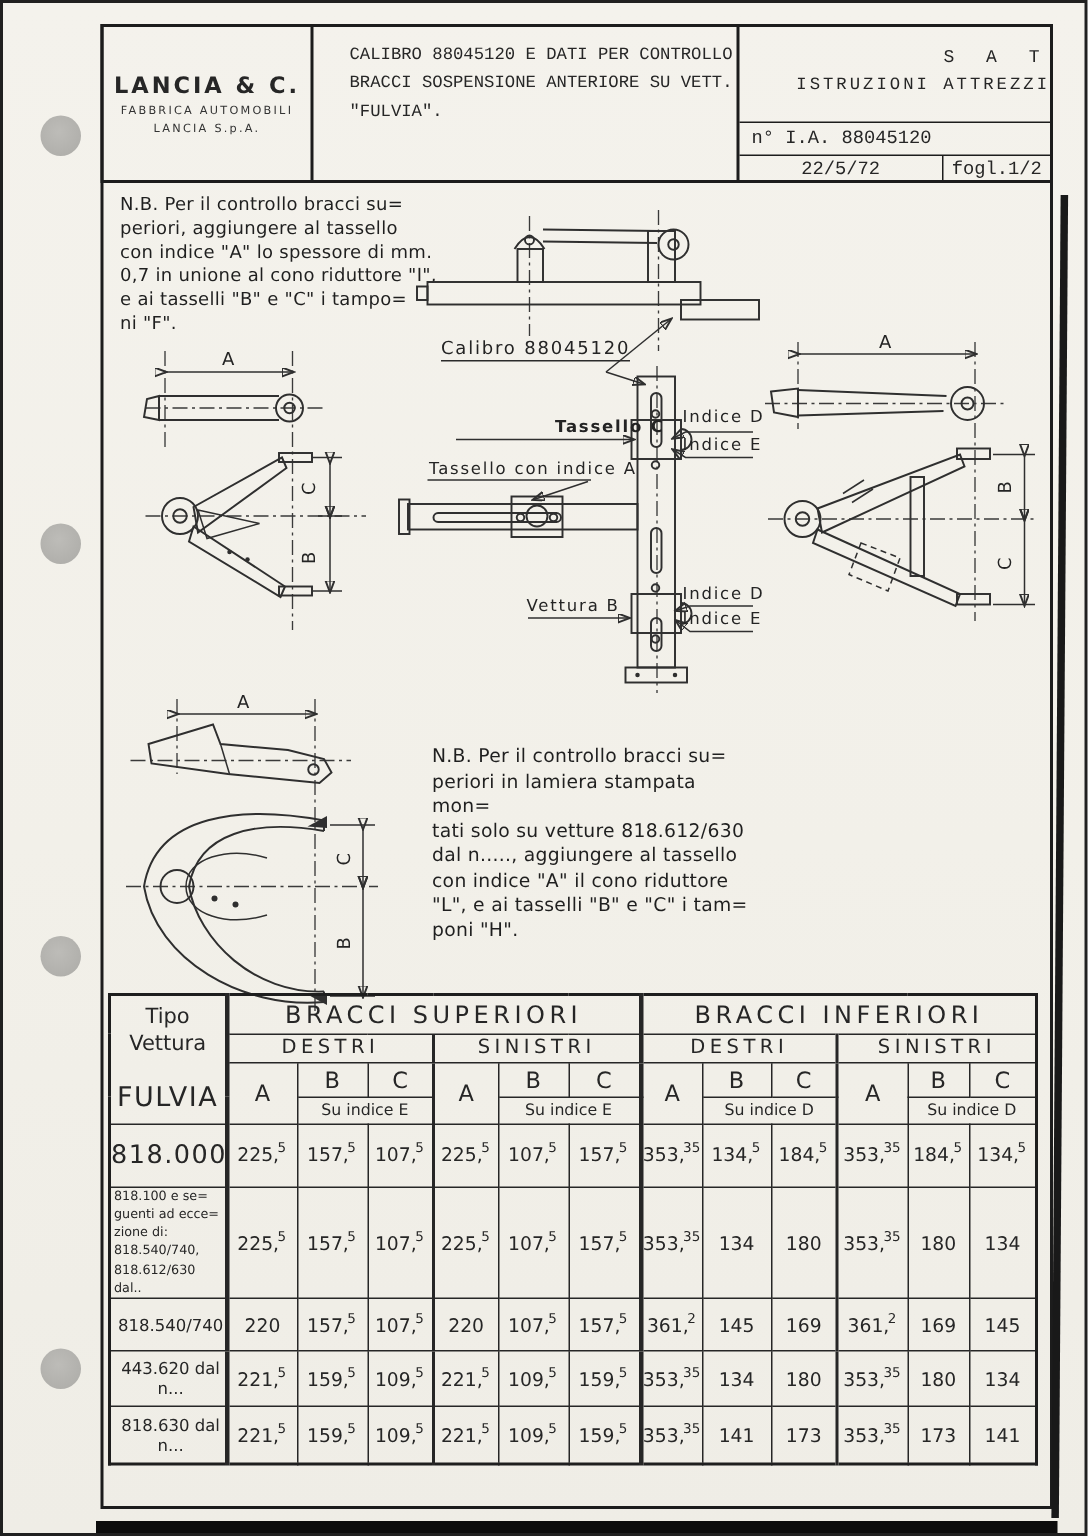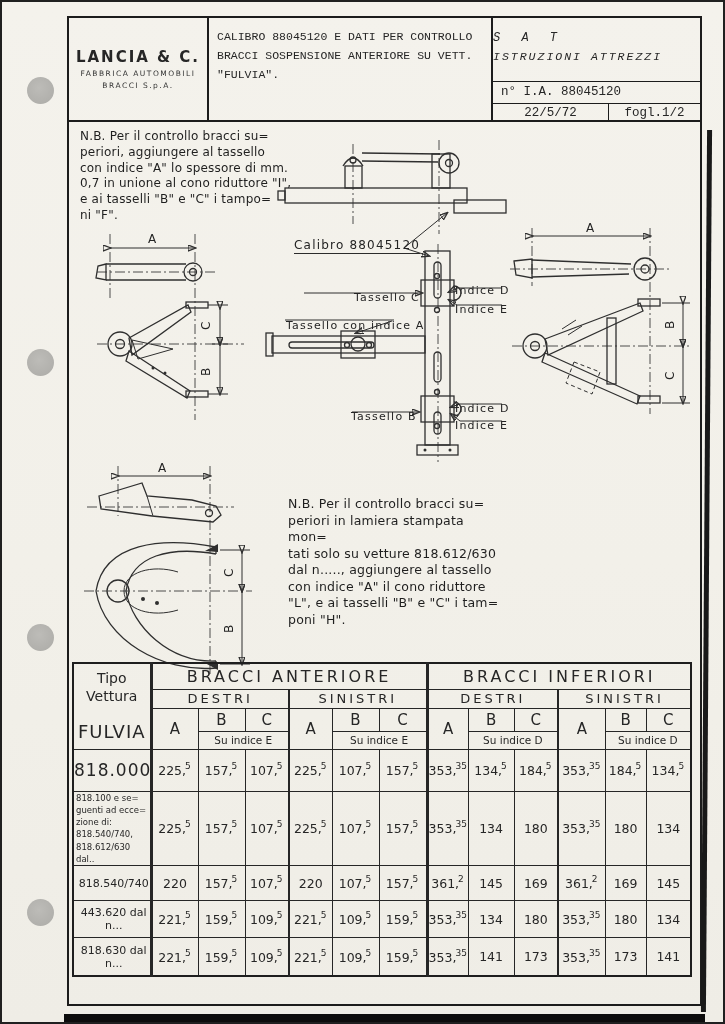--- a/index.html
+++ b/index.html
@@ -13,38 +13,38 @@
   
   .doc-frame{position:absolute;left:65px;top:14px;width:635px;height:990px;
     border:2px solid #1c1c1c;box-sizing:border-box;}
   .hdr{position:absolute;left:65px;top:14px;width:635px;height:106px;
     border:2px solid #1c1c1c;box-sizing:border-box;display:flex;}
   .hdr-left{width:140px;border-right:2px solid #1c1c1c;box-sizing:border-box;
     display:flex;flex-direction:column;justify-content:center;align-items:center;text-align:center;}
   .company-name{font-size:15px;font-weight:bold;letter-spacing:2px;}
   .company-sub{font-size:7.5px;letter-spacing:1.5px;margin-top:3px;color:#333;}
   .hdr-center{width:284px;border-right:2px solid #1c1c1c;box-sizing:border-box;
-    padding:10px 0 0 8px;font-family:"Liberation Mono",monospace;font-size:11.5px;line-height:1.65;}
+    padding:10px 0 0 24px;font-family:"Liberation Mono",monospace;font-size:11.5px;line-height:1.65;}
   .hdr-right{flex:1;display:flex;flex-direction:column;font-family:"Liberation Mono",monospace;}
-  .sat-top{height:63px;box-sizing:border-box;text-align:left;padding-top:13px;font-style:italic;}
+  .sat-top{height:63px;box-sizing:border-box;text-align:right;padding-top:13px;}
   .sat1{font-size:12px;letter-spacing:7px;}
   .sat2{font-size:11.5px;letter-spacing:2px;margin-top:5px;}
   .ia-row{height:22px;border-top:1.5px solid #1c1c1c;box-sizing:border-box;
     font-size:12.5px;padding:3px 0 0 8px;}
   .date-row{flex:1;border-top:1.5px solid #1c1c1c;box-sizing:border-box;display:flex;}
-  .date-cell{width:116px;border-right:1.5px solid #1c1c1c;box-sizing:border-box;
+  .date-cell{width:136px;border-right:1.5px solid #1c1c1c;box-sizing:border-box;
     font-size:12.5px;text-align:center;padding-top:2px;}
   .sheet-cell{flex:1;font-size:12.5px;text-align:center;padding-top:2px;}
   
   .note{position:absolute;font-size:12px;line-height:1.32;color:#1f1f1f;letter-spacing:.2px;}
   .note-ul{left:78px;top:127px;width:222px;}
   .note-ur{left:499px;top:126px;width:206px;}
   .note-mid{left:286px;top:494px;width:216px;font-size:12.5px;}
   
-  .dlabel{position:absolute;font-size:11px;letter-spacing:1.2px;color:#242424;margin-top:13px;}
+  .dlabel{position:absolute;font-size:11px;letter-spacing:1.2px;color:#242424;}
   .dlabel.u{border-bottom:1.5px solid #2b2b2b;padding-bottom:1px;font-size:12px;}
   
   .draw{position:absolute;left:65px;top:118px;}
   .draw path,.draw line,.draw rect,.draw circle,.draw polygon{
     stroke:#2f2f2f;fill:none;stroke-width:1.3;}
   .draw .cl{stroke-width:.9;stroke-dasharray:10 3 2 3;stroke:#3a3a3a;}
   .draw .dim{stroke-width:1;}
   .draw .thin{stroke-width:1;}
   .draw .dash{stroke-dasharray:4 3;stroke-width:1;}
   .draw .fill{fill:#2f2f2f;stroke:none;}
@@ -90,21 +90,21 @@
   <div class="hole" style="left:25px;top:347px;"></div>
   <div class="hole" style="left:25px;top:622px;"></div>
   <div class="hole" style="left:25px;top:897px;"></div>
 
   <div class="doc-frame"></div>
 
   <div class="hdr">
     <div class="hdr-left">
       <div class="company-name">LANCIA &amp; C.</div>
       <div class="company-sub">FABBRICA AUTOMOBILI</div>
-      <div class="company-sub">BRACCI S.p.A.</div>
+      <div class="company-sub">LANCIA S.p.A.</div>
     </div>
     <div class="hdr-center pre">CALIBRO 88045120 E DATI PER CONTROLLO
 BRACCI SOSPENSIONE ANTERIORE SU VETT.
 "FULVIA".</div>
     <div class="hdr-right">
       <div class="sat-top">
         <div class="sat1">S A T</div>
         <div class="sat2">ISTRUZIONI ATTREZZI</div>
       </div>
       <div class="ia-row">n° I.A. 88045120</div>
@@ -268,25 +268,25 @@
       <line class="dim" x1="218" y1="548" x2="248" y2="548"></line>
       <line class="dim" x1="218" y1="662" x2="248" y2="662"></line>
       <line class="dim" x1="240" y1="550" x2="240" y2="589" marker-start="url(#ar)" marker-end="url(#ar)"></line>
       <line class="dim" x1="240" y1="589" x2="240" y2="662" marker-start="url(#ar)" marker-end="url(#ar)"></line>
       <text x="231" y="575" transform="rotate(-90 231 575)">C</text>
       <text x="231" y="631" transform="rotate(-90 231 631)">B</text>
     </g>
   </svg>
 
   <div class="dlabel u" style="left:292px;top:223px;">Calibro 88045120</div>
-  <div class="dlabel" style="left:352px;top:276px;">Tassello C</div>
+  <div class="dlabel" style="left:368px;top:276px;font-weight:bold;">Tassello C</div>
   <div class="dlabel" style="left:453px;top:269px;">Indice D</div>
   <div class="dlabel" style="left:453px;top:288px;">Indice E</div>
   <div class="dlabel" style="left:284px;top:304px;">Tassello con indice A</div>
-  <div class="dlabel" style="left:349px;top:395px;">Tassello B</div>
+  <div class="dlabel" style="left:349px;top:395px;">Vettura B</div>
   <div class="dlabel" style="left:453px;top:387px;">Indice D</div>
   <div class="dlabel" style="left:453px;top:404px;">Indice E</div>
 
   <table class="data-table">
     <colgroup>
       <col style="width:78px">
         <col style="width:47px">
         <col style="width:47px">
         <col style="width:44px">
       <col style="width:43px">
@@ -299,21 +299,21 @@
         <col style="width:41px">
       <col style="width:45px">
     </colgroup>
     <thead>
       <tr class="tr-group">
         <td class="corner" rowspan="4">
           <div class="corner-top pre">Tipo
 Vettura</div>
           <div class="corner-model">FULVIA</div>
         </td>
-        <td class="h-group bL3" colspan="6">BRACCI ANTERIORE</td>
+        <td class="h-group bL3" colspan="6">BRACCI SUPERIORI</td>
         <td class="h-group bL3" colspan="6">BRACCI INFERIORI</td>
       </tr>
       <tr class="tr-sub">
         <td class="h-sub bL3" colspan="3">DESTRI</td>
         <td class="h-sub bL2" colspan="3">SINISTRI</td>
         <td class="h-sub bL3" colspan="3">DESTRI</td>
         <td class="h-sub bL2" colspan="3">SINISTRI</td>
       </tr>
       <tr class="tr-abc">
         <td class="h-abc bL3" rowspan="2">A</td>

